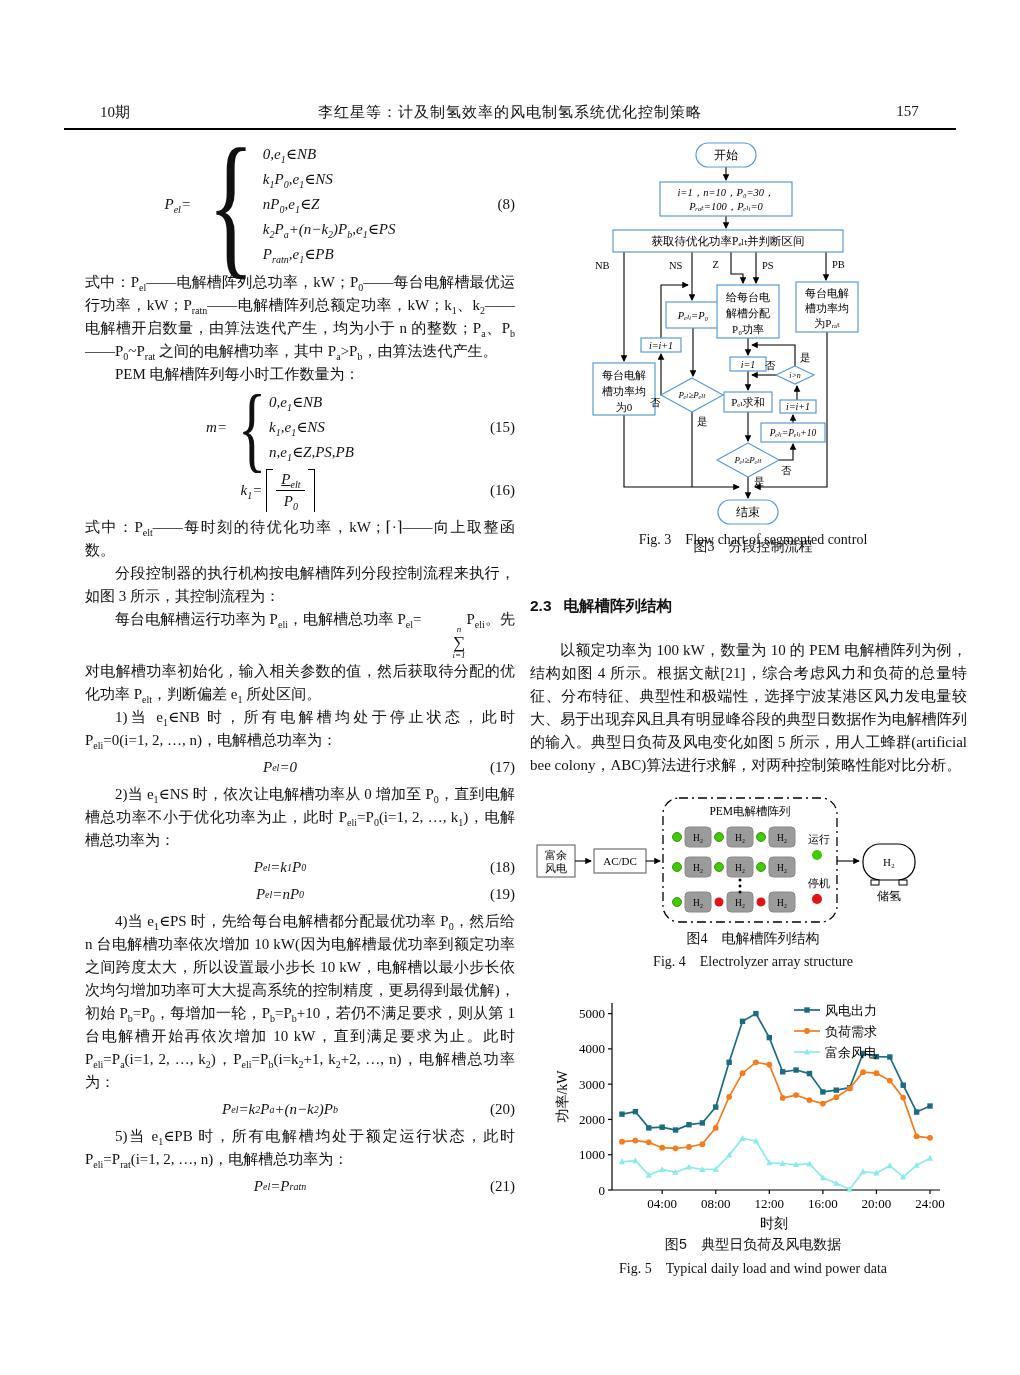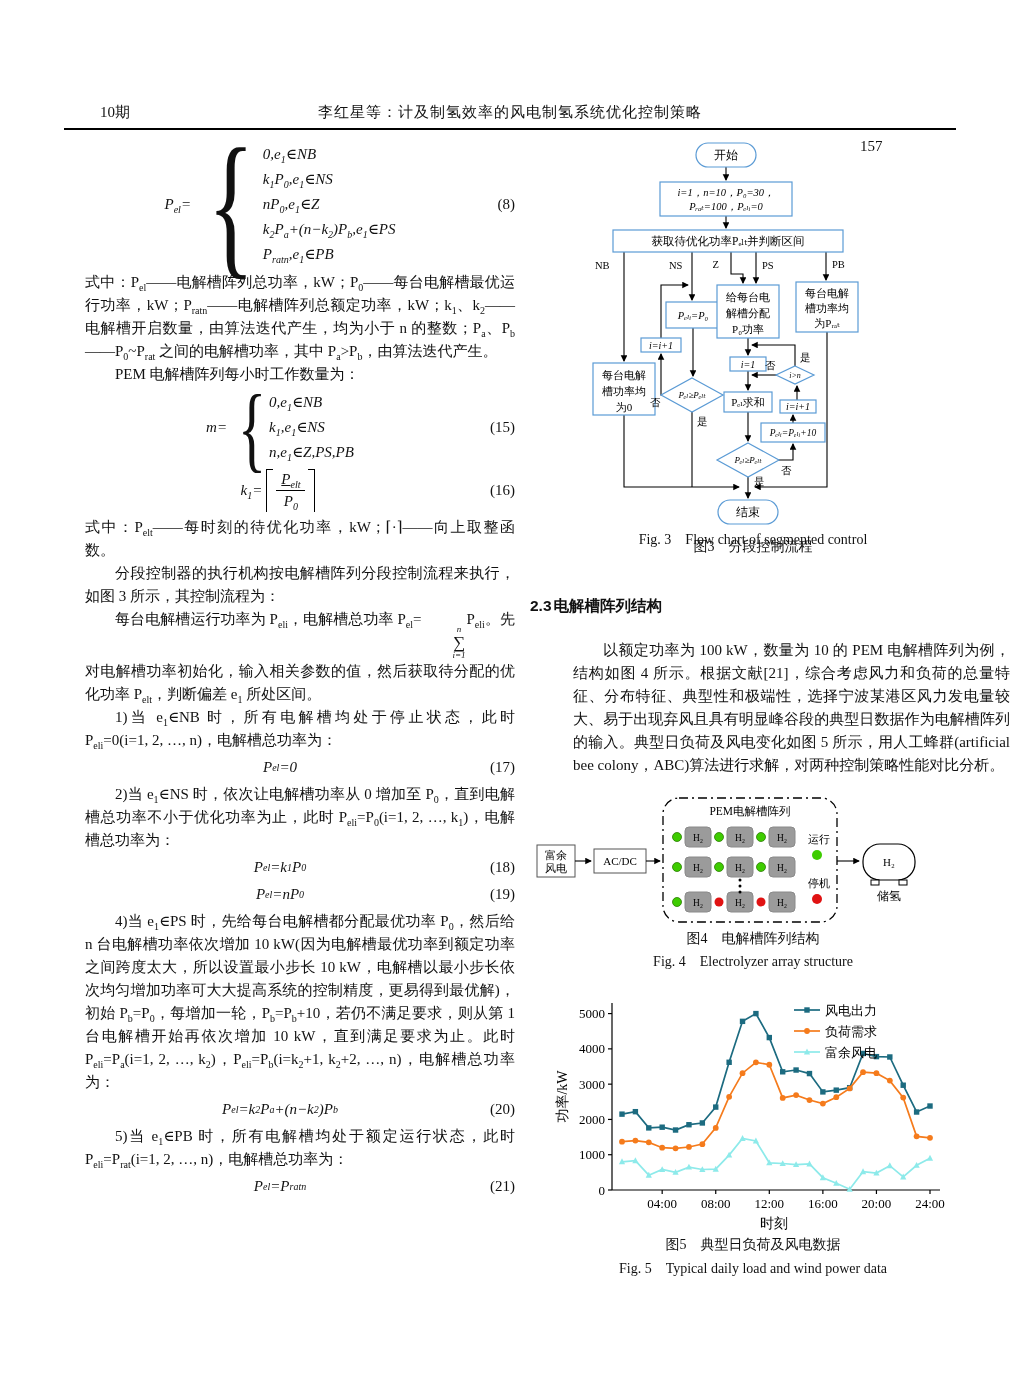--- a/index.html
+++ b/index.html
@@ -1,26 +1,26 @@
 <!DOCTYPE html>
 <html><head>
 <meta charset="utf-8">
 <style>
   html,body{margin:0;padding:0;background:#ffffff;}
   body{width:1020px;height:1375px;position:relative;font-family:"Liberation Serif","DejaVu Serif",serif;color:#111;}
   .abs{position:absolute;}
   
   .hdr-issue{left:100px;top:103px;font-size:15px;}
   .hdr-title{left:160px;top:103px;width:700px;text-align:center;font-size:15px;letter-spacing:1px;}
-  .hdr-page{left:860px;top:103px;width:95px;text-align:left;font-size:15px;margin-top:35px;}
+  .hdr-page{left:860px;top:103px;width:95px;text-align:center;font-size:15px;}
   .hdr-rule{left:64px;top:128px;width:892px;height:0;border-top:2.5px solid #000;}
   
   .colL{left:85px;top:140px;width:430px;font-size:15px;line-height:23px;text-align:justify;}
   .colL p{margin:0;}
-  .indent{text-indent:2em;margin-left:43px;}
+  .indent{text-indent:2em;}
   sub{font-size:10px;line-height:0;}
   
   .eq{display:flex;align-items:center;margin:4px 0;}
   .eq-body{flex:1;display:flex;justify-content:center;align-items:center;font-style:italic;}
   .eq-no{margin-left:auto;font-style:normal;min-width:40px;text-align:right;}
   .cases{display:flex;flex-direction:column;margin-left:2px;}
   .case-line{line-height:25px;white-space:nowrap;font-style:italic;}
   .brace{display:inline-block;line-height:0;font-weight:300;transform:scaleX(.62);margin:0 -8px 0 2px;font-style:normal;}
   .brace.b5{font-size:158px;}
   .brace.b3{font-size:96px;}
@@ -29,21 +29,21 @@
   .frac .fden{padding-top:1px;}
   .ceil-l{display:inline-block;width:6px;height:42px;border-left:1.4px solid #000;border-top:1.4px solid #000;margin:0 3px 0 4px;}
   .ceil-r{display:inline-block;width:6px;height:42px;border-right:1.4px solid #000;border-top:1.4px solid #000;margin:0 4px 0 3px;}
   .sum{display:inline-flex;flex-direction:column;align-items:center;vertical-align:-8px;line-height:1;margin:0 1px;}
   .sum .stop,.sum .sbot{font-size:9px;font-style:italic;}
   .sum .ssym{font-size:17px;}
   
   .cap{width:440px;text-align:center;font-size:14px;}
   .cap-en{width:440px;text-align:center;font-size:14px;}
   .sec-head{left:530px;top:596px;width:437px;font-size:15.5px;font-family:"Liberation Sans","DejaVu Sans",sans-serif;font-weight:bold;}
-  .sec-head .sec-no{margin-right:2px;text-align:right;}
+  .sec-head .sec-no{margin-right:12px;text-align:right;}
   .colR-para{left:530px;top:624px;width:437px;font-size:15px;line-height:23px;text-align:justify;}
   
   .fl{stroke:#000;stroke-width:1.1;fill:none;}
   .nbox{fill:#fff;stroke:#5b9bd5;stroke-width:1.2;}
   .ndia{fill:#fff;stroke:#5b9bd5;stroke-width:1.2;}
   text.nt{font-family:"Liberation Serif","DejaVu Serif",serif;fill:#000;}
   .f4box{fill:#fff;stroke:#555;stroke-width:1;}
   .f4cell{fill:#9b9b9b;stroke:#8a8a8a;}
   .ax{stroke:#000;stroke-width:1.2;fill:none;}
   text.tick,text.axlab,text.leg{font-family:"Liberation Serif","DejaVu Serif",serif;fill:#000;}
@@ -412,14 +412,14 @@
     <rect x="253.3" y="24.3" width="5.4" height="5.4" fill="#1c6b80"></rect>
     <text class="leg" x="274" y="31.5" font-size="13">风电出力</text>
     <line x1="243" y1="48" x2="269" y2="48" stroke="#f57b1c" stroke-width="1.7"></line>
     <circle cx="256" cy="48" r="2.9" fill="#f57b1c"></circle>
     <text class="leg" x="274" y="52.5" font-size="13">负荷需求</text>
     <line x1="243" y1="69" x2="269" y2="69" stroke="#8deaea" stroke-width="1.7"></line>
     <polygon points="256,65.6 252.9,71.5 259.1,71.5" fill="#8deaea"></polygon>
     <text class="leg" x="274" y="73.5" font-size="13">富余风电</text>
   </svg>
 
-<div class="abs cap" style="left:533px;top:1236px;">图5　典型日负荷及风电数据</div>
+<div class="abs cap" style="left:533px;top:1236px;font-family:Liberation Mono, monospace;">图5　典型日负荷及风电数据</div>
 <div class="abs cap-en" style="left:533px;top:1260px;">Fig. 5　Typical daily load and wind power data</div>
 
 </body></html>

